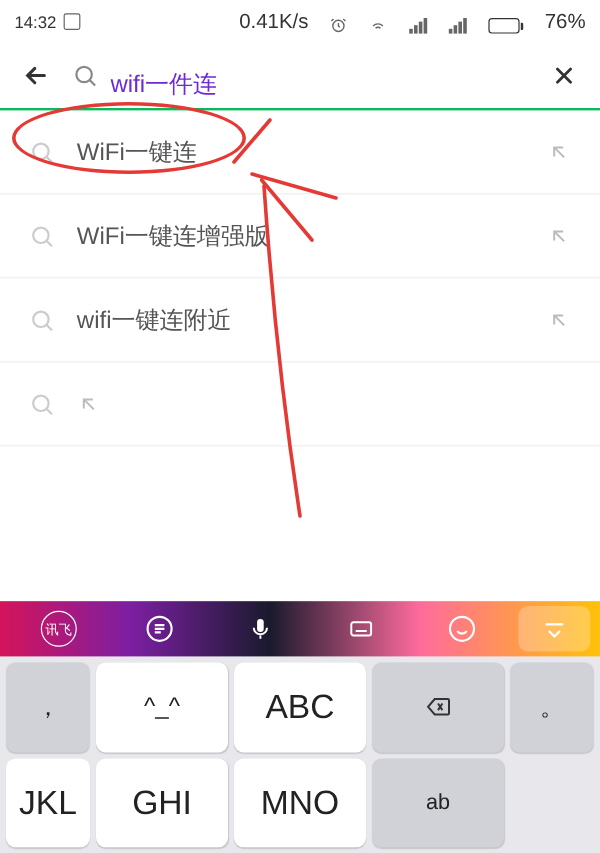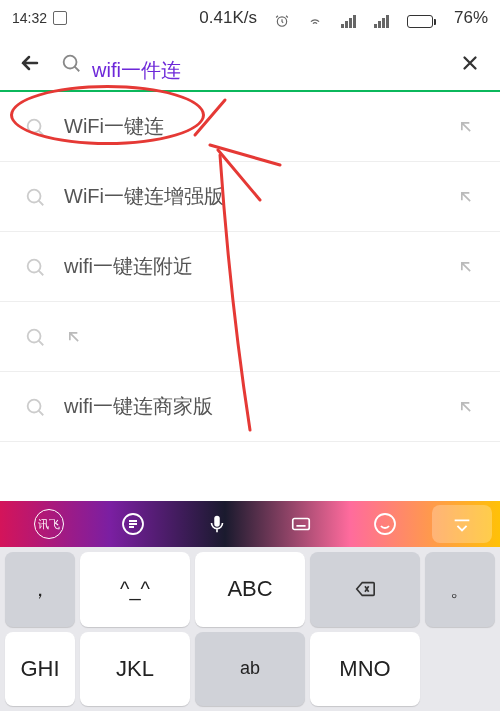--- a/index.html
+++ b/index.html
@@ -29,21 +29,21 @@
     .sugg-text { flex: 1; font-size: 20px; color: #555; }
     .sugg-arrow { width: 20px; height: 20px; flex-shrink: 0; }
     
     .keyboard { position: absolute; bottom: 0; left: 0; right: 0; height: 210px; background: #e8e8ec; }
     .kb-toolbar { height: 46px; background: linear-gradient(90deg, #d4145a 0%, #7b1fa2 22%, #1a1a2e 45%, #ff6b9d 70%, #ffc107 100%); display: flex; align-items: center; padding: 0 8px; gap: 2px; }
     .tb-btn { flex: 1; height: 38px; display: flex; align-items: center; justify-content: center; color: #fff; }
     .tb-circle { width: 30px; height: 30px; border: 1.5px solid #fff; border-radius: 50%; display: flex; align-items: center; justify-content: center; font-size: 11px; }
     .tb-last { background: rgba(255,255,255,0.25); border-radius: 8px; margin-left: 4px; flex: 0 0 60px; }
     
     .kb-grid { display: grid; grid-template-columns: 70px 1fr 1fr 1fr 70px; grid-template-rows: 1fr 1fr; height: 164px; gap: 5px; padding: 5px; }
-    .kb-key { background: #fff; border-radius: 8px; display: flex; align-items: center; justify-content: center; font-size: 22px; color: #222; box-shadow: 0 1px 1px rgba(0,0,0,0.15); }
+    .kb-key { background: #fff; border-radius: 8px; display: flex; align-items: center; justify-content: center; font-size: 28px; color: #222; box-shadow: 0 1px 1px rgba(0,0,0,0.15); }
     .kb-key.side { background: #d0d2d8; font-size: 20px; }
     .kb-key.small { font-size: 18px; }
     .kb-key .face { font-size: 20px; }
     
     .annotation { position: absolute; pointer-events: none; z-index: 5; }
     .circle-mark { left: 10px; top: 85px; width: 195px; height: 60px; border: 3px solid #e53935; border-radius: 50%; }
   </style>
 </head>
 <body>
 
@@ -132,30 +132,20 @@
   </div>
   <div class="sugg-row">
     <svg class="sugg-mag" viewBox="0 0 24 24" fill="none" stroke="#ccc" stroke-width="2">
         <circle cx="11" cy="11" r="7"></circle>
         <path d="M21 21l-5-5"></path>
       </svg>
     <svg class="sugg-arrow" viewBox="0 0 24 24" fill="none" stroke="#bbb" stroke-width="2">
         <path d="M17 17L7 7M7 16V7h9"></path>
       </svg>
   </div>
-  <div class="sugg-row">
-    <svg class="sugg-mag" viewBox="0 0 24 24" fill="none" stroke="#ccc" stroke-width="2">
-        <circle cx="11" cy="11" r="7"></circle>
-        <path d="M21 21l-5-5"></path>
-      </svg>
-    <span class="sugg-text">wifi一键连商家版</span>
-    <svg class="sugg-arrow" viewBox="0 0 24 24" fill="none" stroke="#bbb" stroke-width="2">
-        <path d="M17 17L7 7M7 16V7h9"></path>
-      </svg>
-  </div>
 </div>
 
 <div class="annotation circle-mark"></div>
 <svg class="annotation" style="left:0;top:0;width:500px;height:500px" viewBox="0 0 500 500">
   <g stroke="#e53935" stroke-width="3" fill="none" stroke-linecap="round">
     <path d="M195 135 L225 100"></path>
     <path d="M210 145 L280 165"></path>
     <path d="M218 150 L260 200"></path>
     <path d="M220 155 Q230 300 250 430"></path>
   </g>
@@ -209,25 +199,25 @@
     <div class="kb-key side">
         <svg width="28" height="22" viewBox="0 0 24 24" fill="none" stroke="#333" stroke-width="1.8">
           <path d="M21 5H9l-6 7 6 7h12a1 1 0 001-1V6a1 1 0 00-1-1z"></path>
           <path d="M16 9l-4 6M12 9l4 6"></path>
         </svg>
       </div>
     <div class="kb-key side">
         <span>。</span>
       </div>
     <div class="kb-key">
+        <span>JKL</span>
+      </div>
+    <div class="kb-key">
         <span>GHI</span>
       </div>
     <div class="kb-key">
-        <span>JKL</span>
+        <span>MNO</span>
       </div>
     <div class="kb-key side small">
         <span>ab</span>
       </div>
-    <div class="kb-key">
-        <span>MNO</span>
-      </div>
   </div>
 </div>
 
 </body></html>

